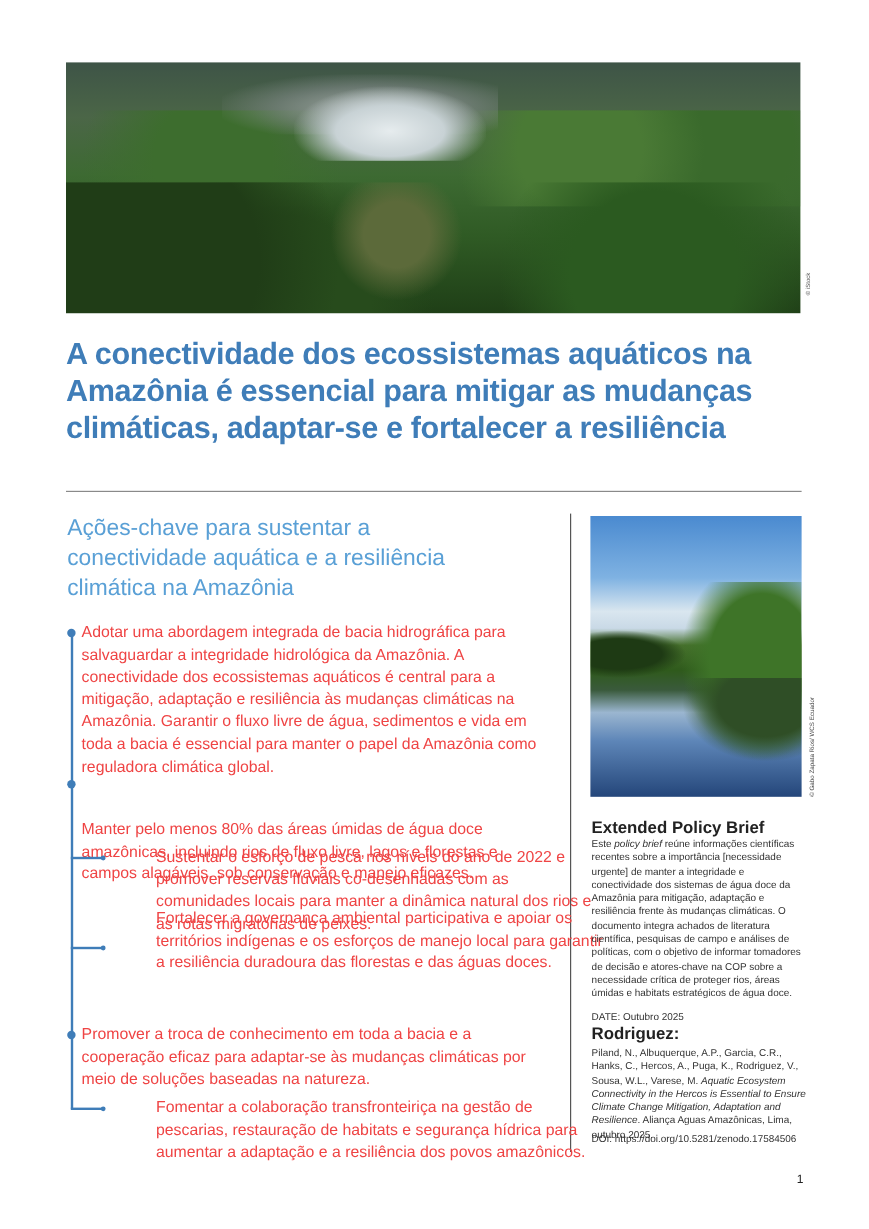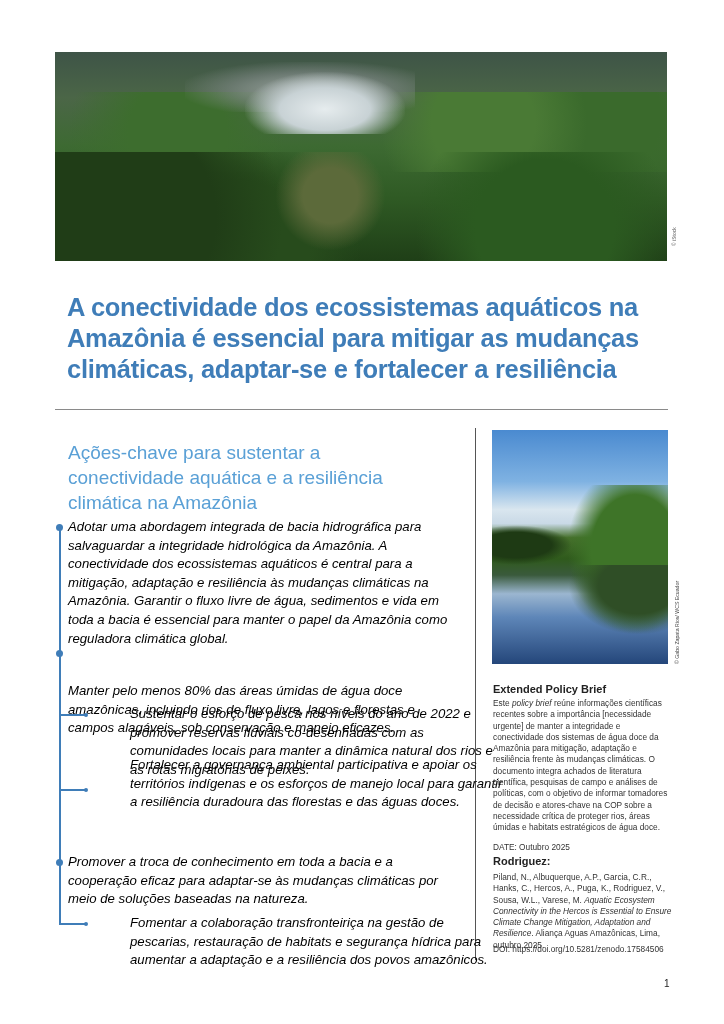--- a/index.html
+++ b/index.html
@@ -19,55 +19,55 @@
                       radial-gradient(circle at 80% 70%, #2b5a20 0 14%, transparent 26%),
                       radial-gradient(circle at 30% 90%, #274b1c 0 16%, transparent 28%); }
   .hero .canopy2 { position: absolute; left: 0; top: 40px; width: 612px; height: 80px;
           background: radial-gradient(circle at 20% 50%, #3d6d2e 0 10%, transparent 22%),
                       radial-gradient(circle at 70% 40%, #4a7a35 0 12%, transparent 24%),
                       radial-gradient(circle at 90% 30%, #3a6a2c 0 10%, transparent 22%); }
   .credit-hero { position: absolute; left: 671px; top: 246px; font-size: 5px; color: #555;
           transform: rotate(-90deg); transform-origin: left top; white-space: nowrap; }
 
   
-  .title { position: absolute; left: 55px; top: 280px; width: 620px; margin: 12px;
+  .title { position: absolute; left: 55px; top: 280px; width: 620px; margin: 0;
            font-size: 25.5px; line-height: 31px; font-weight: bold; color: #3f7db8; letter-spacing: -0.3px; }
 
   .rule { position: absolute; left: 55px; top: 409px; width: 613px; height: 1px; background: #8a8a8a; }
 
   
-  .subtitle { position: absolute; left: 56px; top: 428px; width: 360px; margin: 12px;
+  .subtitle { position: absolute; left: 56px; top: 428px; width: 360px; margin: 0;
               font-size: 19px; line-height: 25px; font-weight: normal; color: #5aa0d6; }
 
   
   .col-divider { position: absolute; left: 475px; top: 428px; width: 1px; height: 532px; background: #555555; }
 
   
   .tree-line { position: absolute; left: 59px; top: 528px; width: 1.5px; height: 396px; background: #3f7db8; }
-  .item { position: absolute; font-size: 13.2px; line-height: 18.6px; color: #000000; margin: 0; font-style: italic; }
+  .item { position: absolute; font-size: 13.2px; line-height: 18.6px; color: #ef4444; margin: 0; }
   .item.main { left: 68px; width: 395px; }
   .item.sub { left: 90px; width: 375px; margin-left: 40px; }
   .dot { position: absolute; left: 56px; width: 7px; height: 7px; border-radius: 50%; background: #3f7db8; }
   .branch { position: absolute; left: 59px; height: 1.5px; background: #3f7db8; width: 27px; }
   .branch::after { content: ""; position: absolute; right: -2px; top: -1.5px; width: 4px; height: 4px; border-radius: 50%; background: #3f7db8; }
 
   
   .side-photo { position: absolute; left: 492px; top: 430px; width: 176px; height: 234px; overflow: hidden;
           background: linear-gradient(180deg, #4a8ad0 0%, #7fb2e2 22%, #d9e6ef 34%, #c9d9e6 40%, #46702c 46%, #2f5a1c 55%, #3a5a3c 62%, #9bb6d0 70%, #5e86b8 80%, #24467a 100%); }
   .side-photo .trees { position: absolute; right: 0; top: 55px; width: 110px; height: 160px;
           background: radial-gradient(ellipse at 70% 40%, #3e7428 0 40%, transparent 62%); }
   .side-photo .trees-l { position: absolute; left: 0; top: 95px; width: 80px; height: 40px;
           background: radial-gradient(ellipse at 30% 50%, #1e3a14 0 45%, transparent 70%); }
   .side-photo .refl { position: absolute; right: 0; top: 135px; width: 100px; height: 70px;
           background: radial-gradient(ellipse at 70% 30%, #2f4e26 0 40%, transparent 70%); }
   .credit-side { position: absolute; left: 674px; top: 664px; font-size: 5.2px; color: #444;
           transform: rotate(-90deg); transform-origin: left top; white-space: nowrap; }
 
   .side-text { position: absolute; left: 493px; width: 180px; font-size: 8.3px; line-height: 11.3px; color: #333333; margin: 0; }
-  .side-head { font-weight: bold; font-size: 11px; color: #222; }
+  .side-head { font-weight: bold; font-size: 14px; color: #222; }
   .page-num { position: absolute; left: 664px; top: 978px; font-size: 10px; color: #222; }
 </style>
 </head>
 <body>
 
 <div class="hero">
   <div class="canopy2"></div>
   <div class="river2"></div>
   <div class="river"></div>
   <div class="canopy1"></div>

